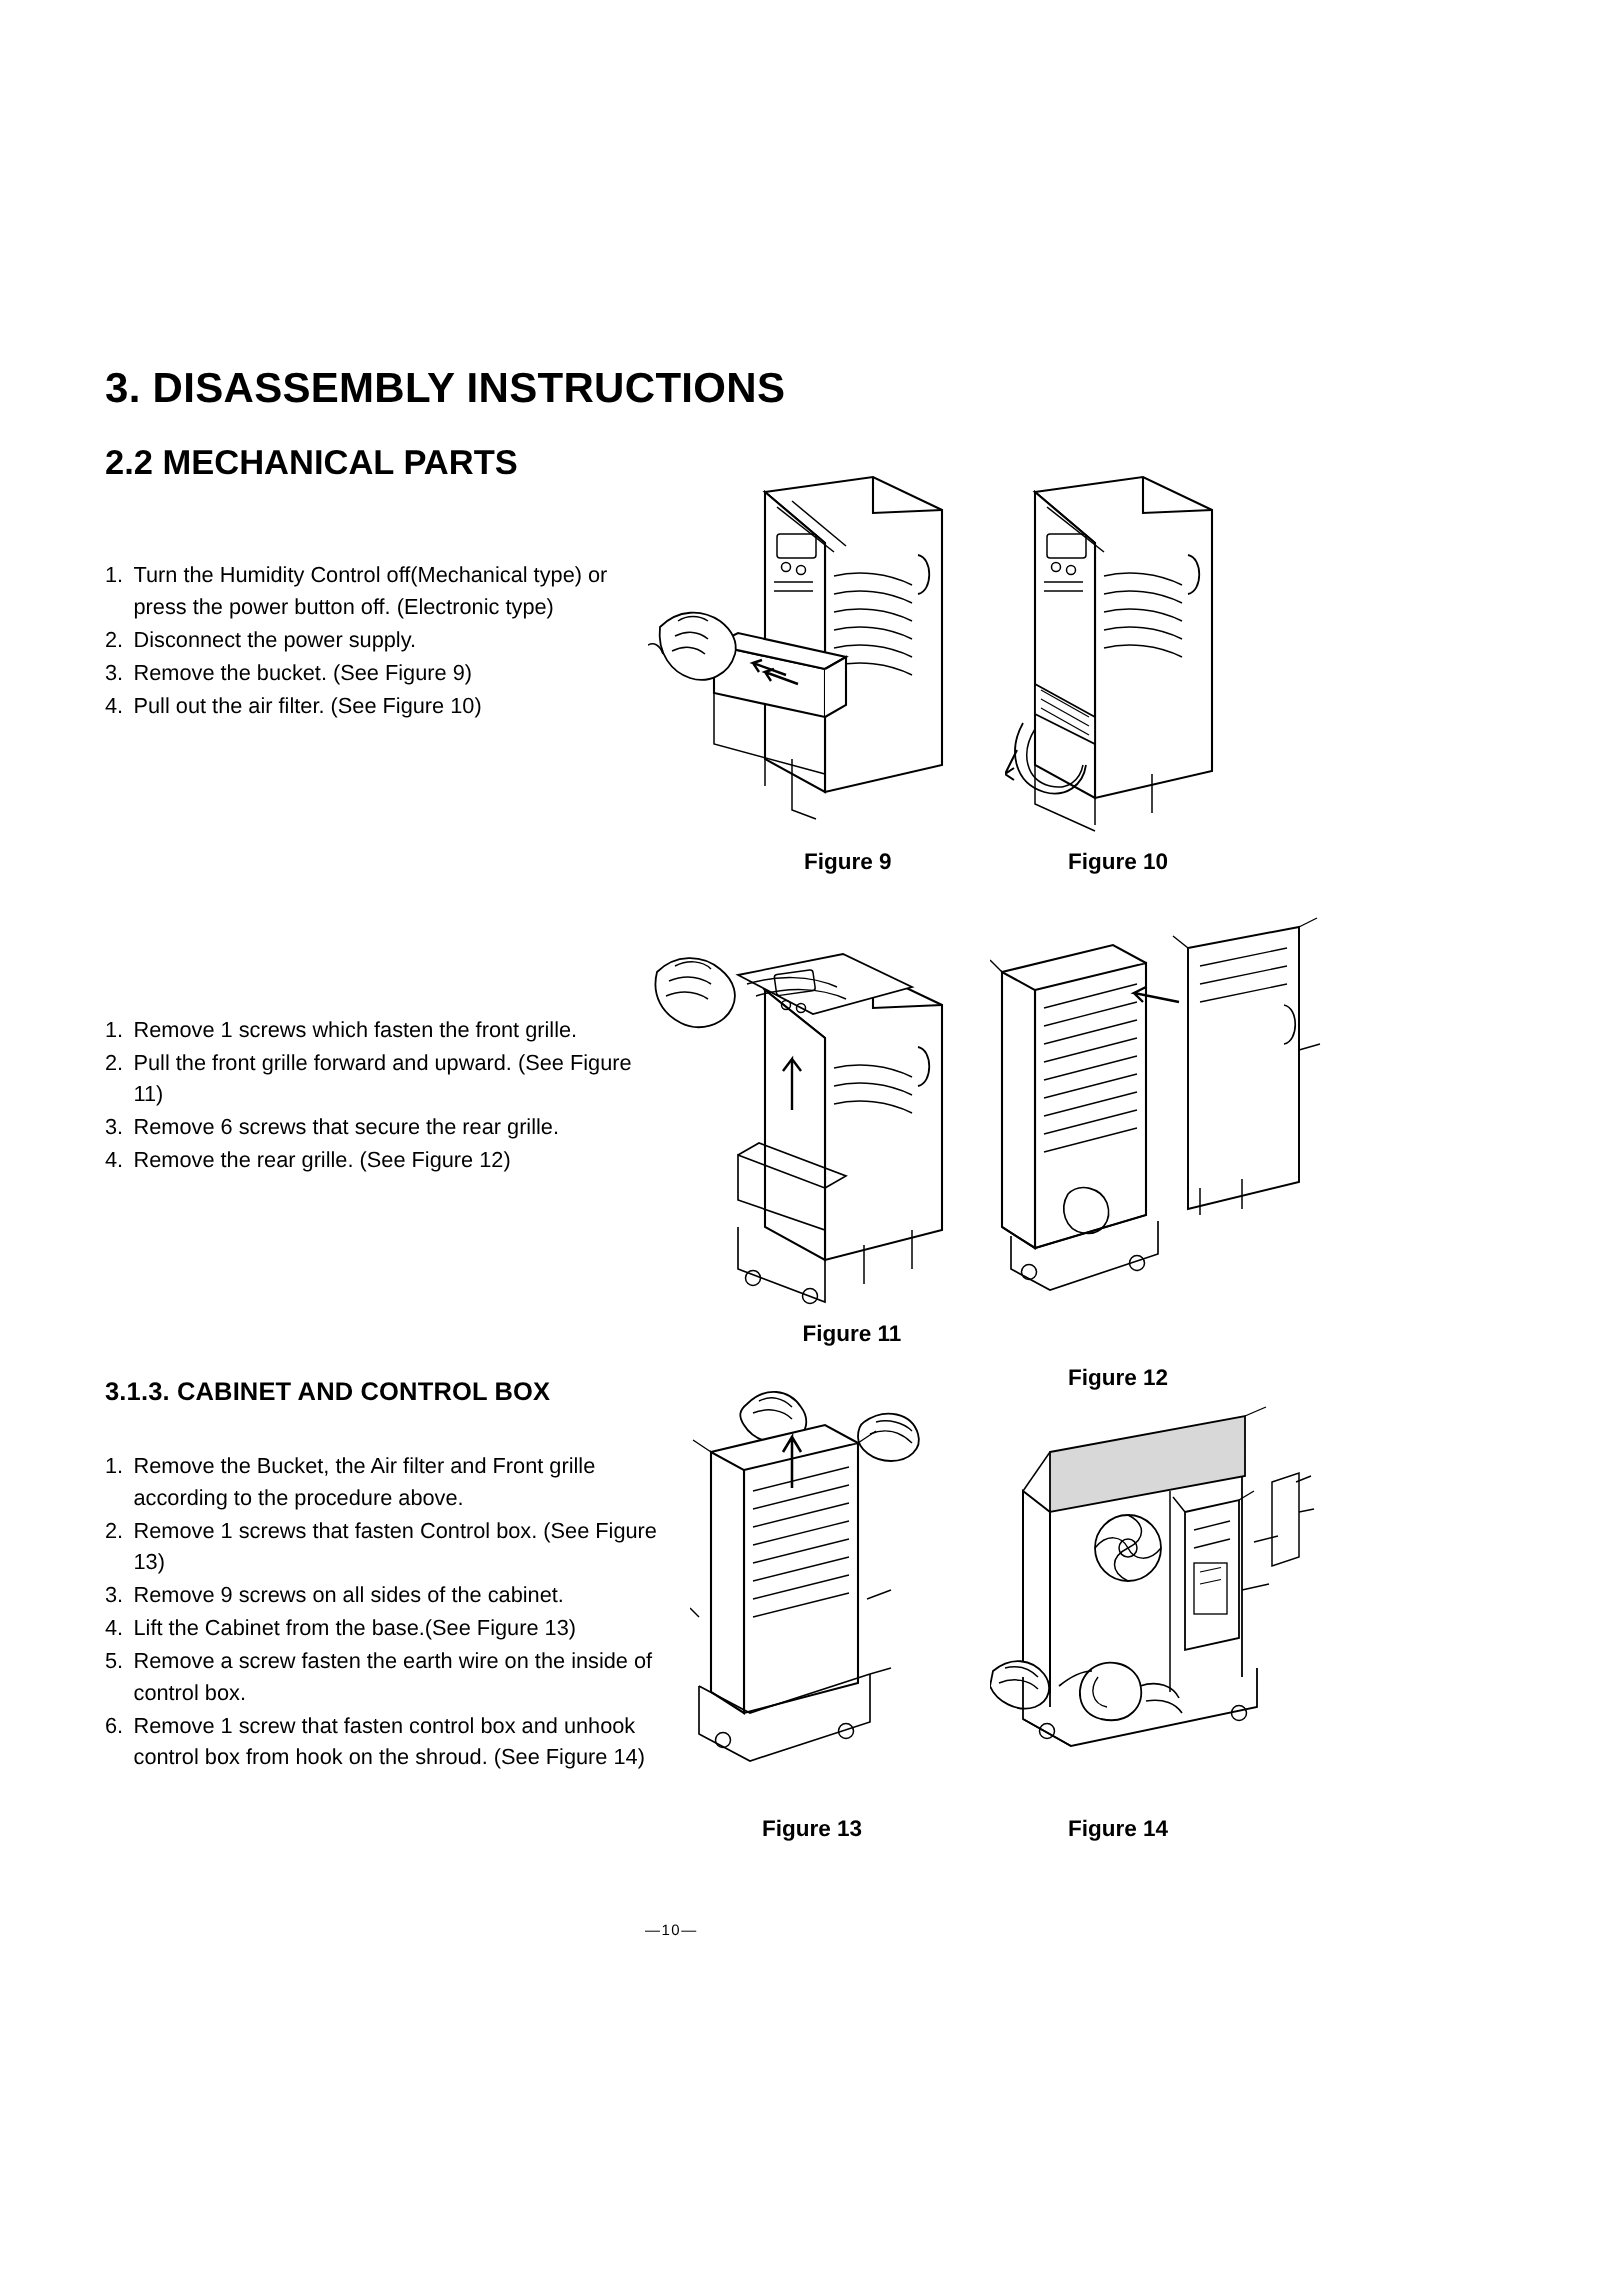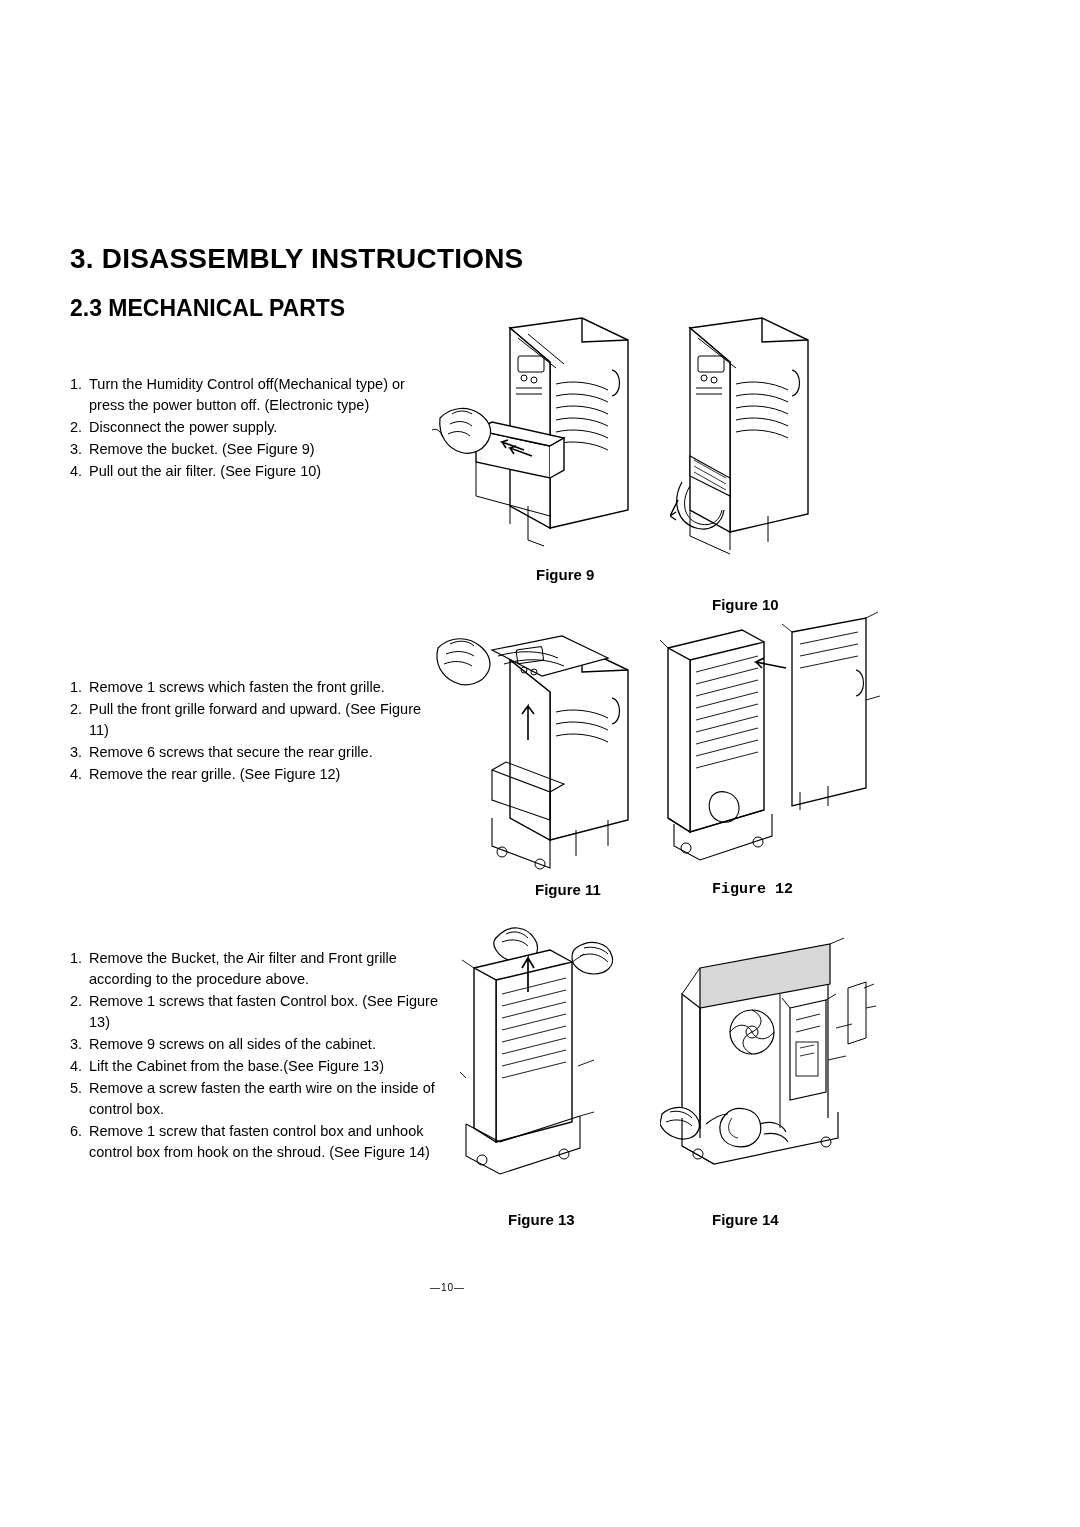--- a/index.html
+++ b/index.html
@@ -70,21 +70,21 @@
   }
   svg { display: block; }
   .art { position: absolute; }
 </style>
 </head>
 <body>
 
 <div class="page">
 
   <h1 class="main-title">3. DISASSEMBLY INSTRUCTIONS</h1>
-  <h2 class="section-title">2.3 MECHANICAL PARTS</h2>
+  <h2 class="section-title">2.2 MECHANICAL PARTS</h2>
 
   <div class="block" style="left:70px; top:345px; width:370px;">
     <ul class="steps" style="margin-top:29px;">
       <li>
         <span class="num">1.</span>
         <span class="cont">Turn the Humidity Control off(Mechanical type) or press the power button off. (Electronic type)</span>
       </li>
       <li>
         <span class="num">2.</span>
         <span class="cont">Disconnect the power supply.</span>
@@ -172,21 +172,21 @@
 
       <path d="M8 190 L0 206 L6 202 L0 206 L6 210" stroke-width="1.4"></path>
 
       <path d="M20 200 L20 226 L60 244" stroke-width="1"></path>
       <path d="M98 206 L98 232" stroke-width="1"></path>
       <path d="M60 222 L60 240" stroke-width="1"></path>
     </svg>
   </div>
 
   <div class="fig-caption" style="left:536px; top:566px;">Figure 9</div>
-  <div class="fig-caption" style="left:712px; top:596px;">Figure 10</div>
+  <div class="fig-caption" style="left:712px; top:566px;">Figure 10</div>
 
   <div class="block" style="left:70px; top:648px; width:370px;">
     <ul class="steps" style="margin-top:29px;">
       <li>
         <span class="num">1.</span>
         <span class="cont">Remove 1 screws which fasten the front grille.</span>
       </li>
       <li>
         <span class="num">2.</span>
         <span class="cont">Pull the front grille forward and upward. (See Figure 11)</span>
@@ -275,23 +275,24 @@
       <circle cx="26" cy="238" r="5" stroke-width="1"></circle>
       <circle cx="98" cy="232" r="5" stroke-width="1"></circle>
 
       <path d="M52 186 C46 196 50 210 62 212 C74 214 82 204 78 192 C74 182 60 178 52 186 Z" stroke-width="1.1"></path>
       <path d="M140 182 L140 200" stroke-width="1"></path>
       <path d="M168 176 L168 196" stroke-width="1"></path>
     </svg>
   </div>
 
   <div class="fig-caption" style="left:535px; top:881px;">Figure 11</div>
-  <div class="fig-caption" style="left:712px; top:881px;font-family:Liberation Mono, monospace;">Figure 12</div>
+  <div class="fig-caption" style="left:712px; top:910px;">Figure 12</div>
 
   <div class="block" style="left:70px; top:918px; width:375px;">
+    <h3 class="sub-title">3.1.3. CABINET AND CONTROL BOX</h3>
     <ul class="steps" style="margin-top:30px;">
       <li>
         <span class="num">1.</span>
         <span class="cont">Remove the Bucket, the Air filter and Front grille according to the procedure above.</span>
       </li>
       <li>
         <span class="num">2.</span>
         <span class="cont">Remove 1 screws that fasten Control box. (See Figure 13)</span>
       </li>
       <li>

